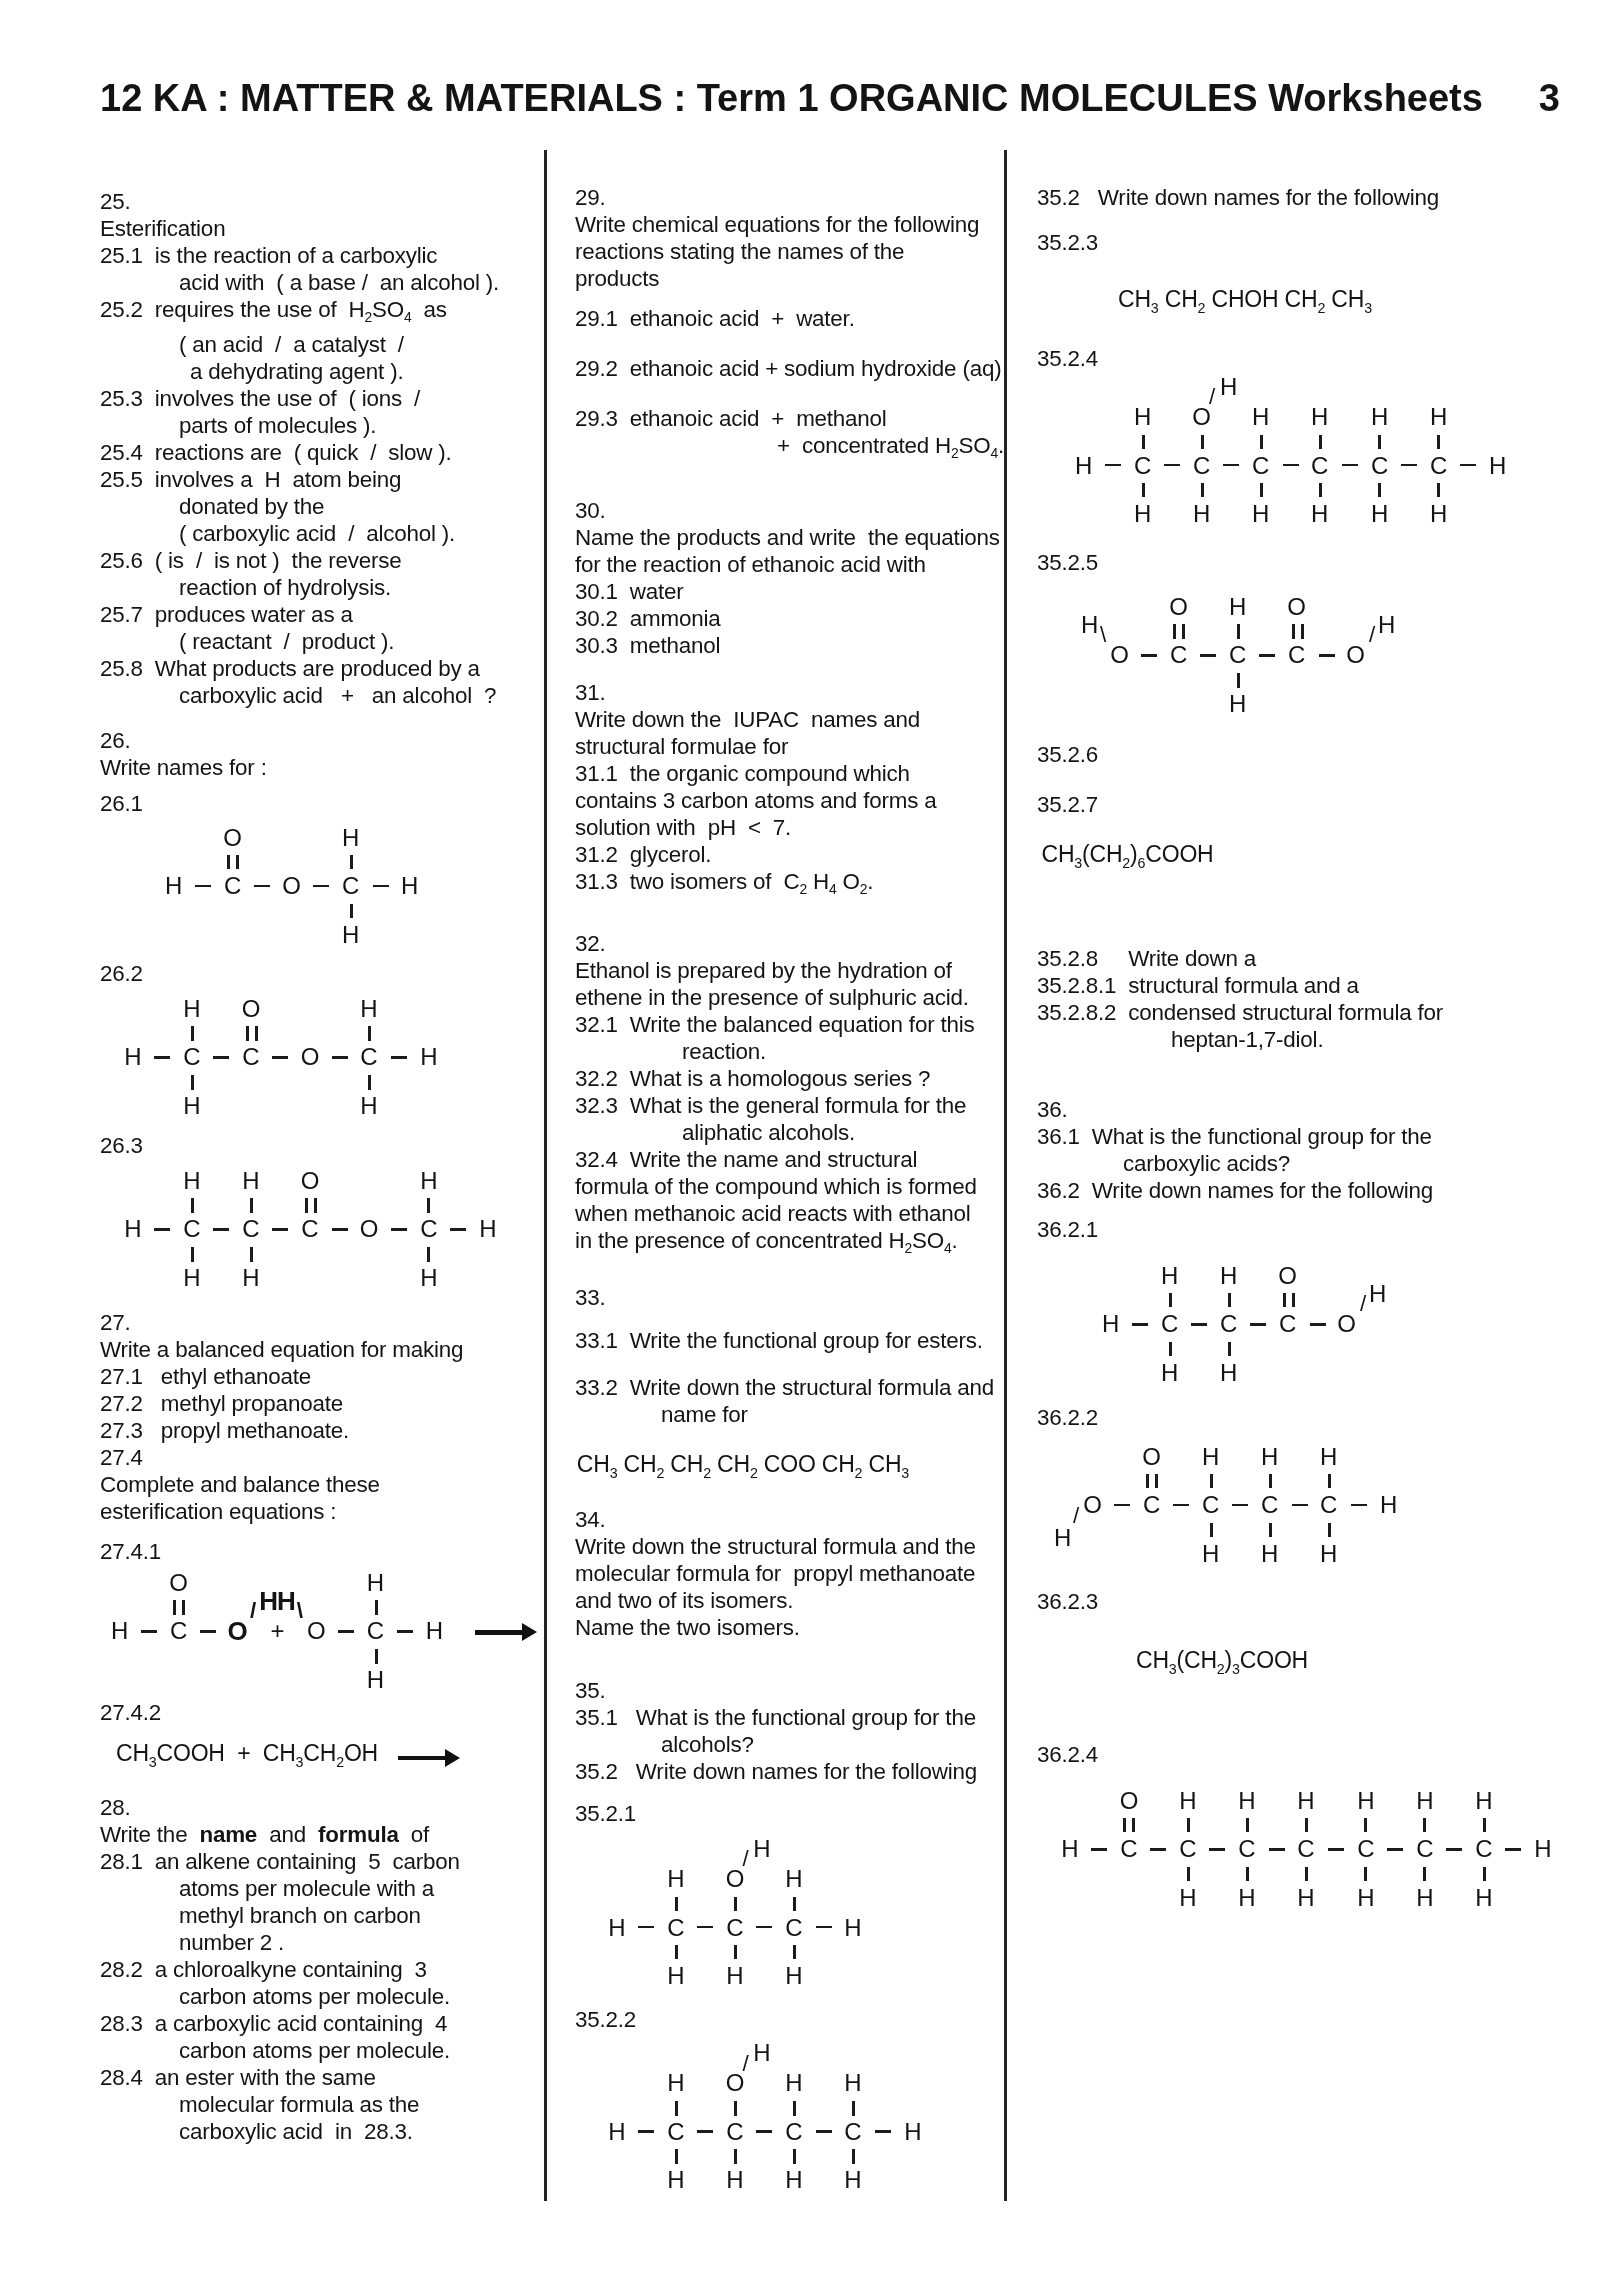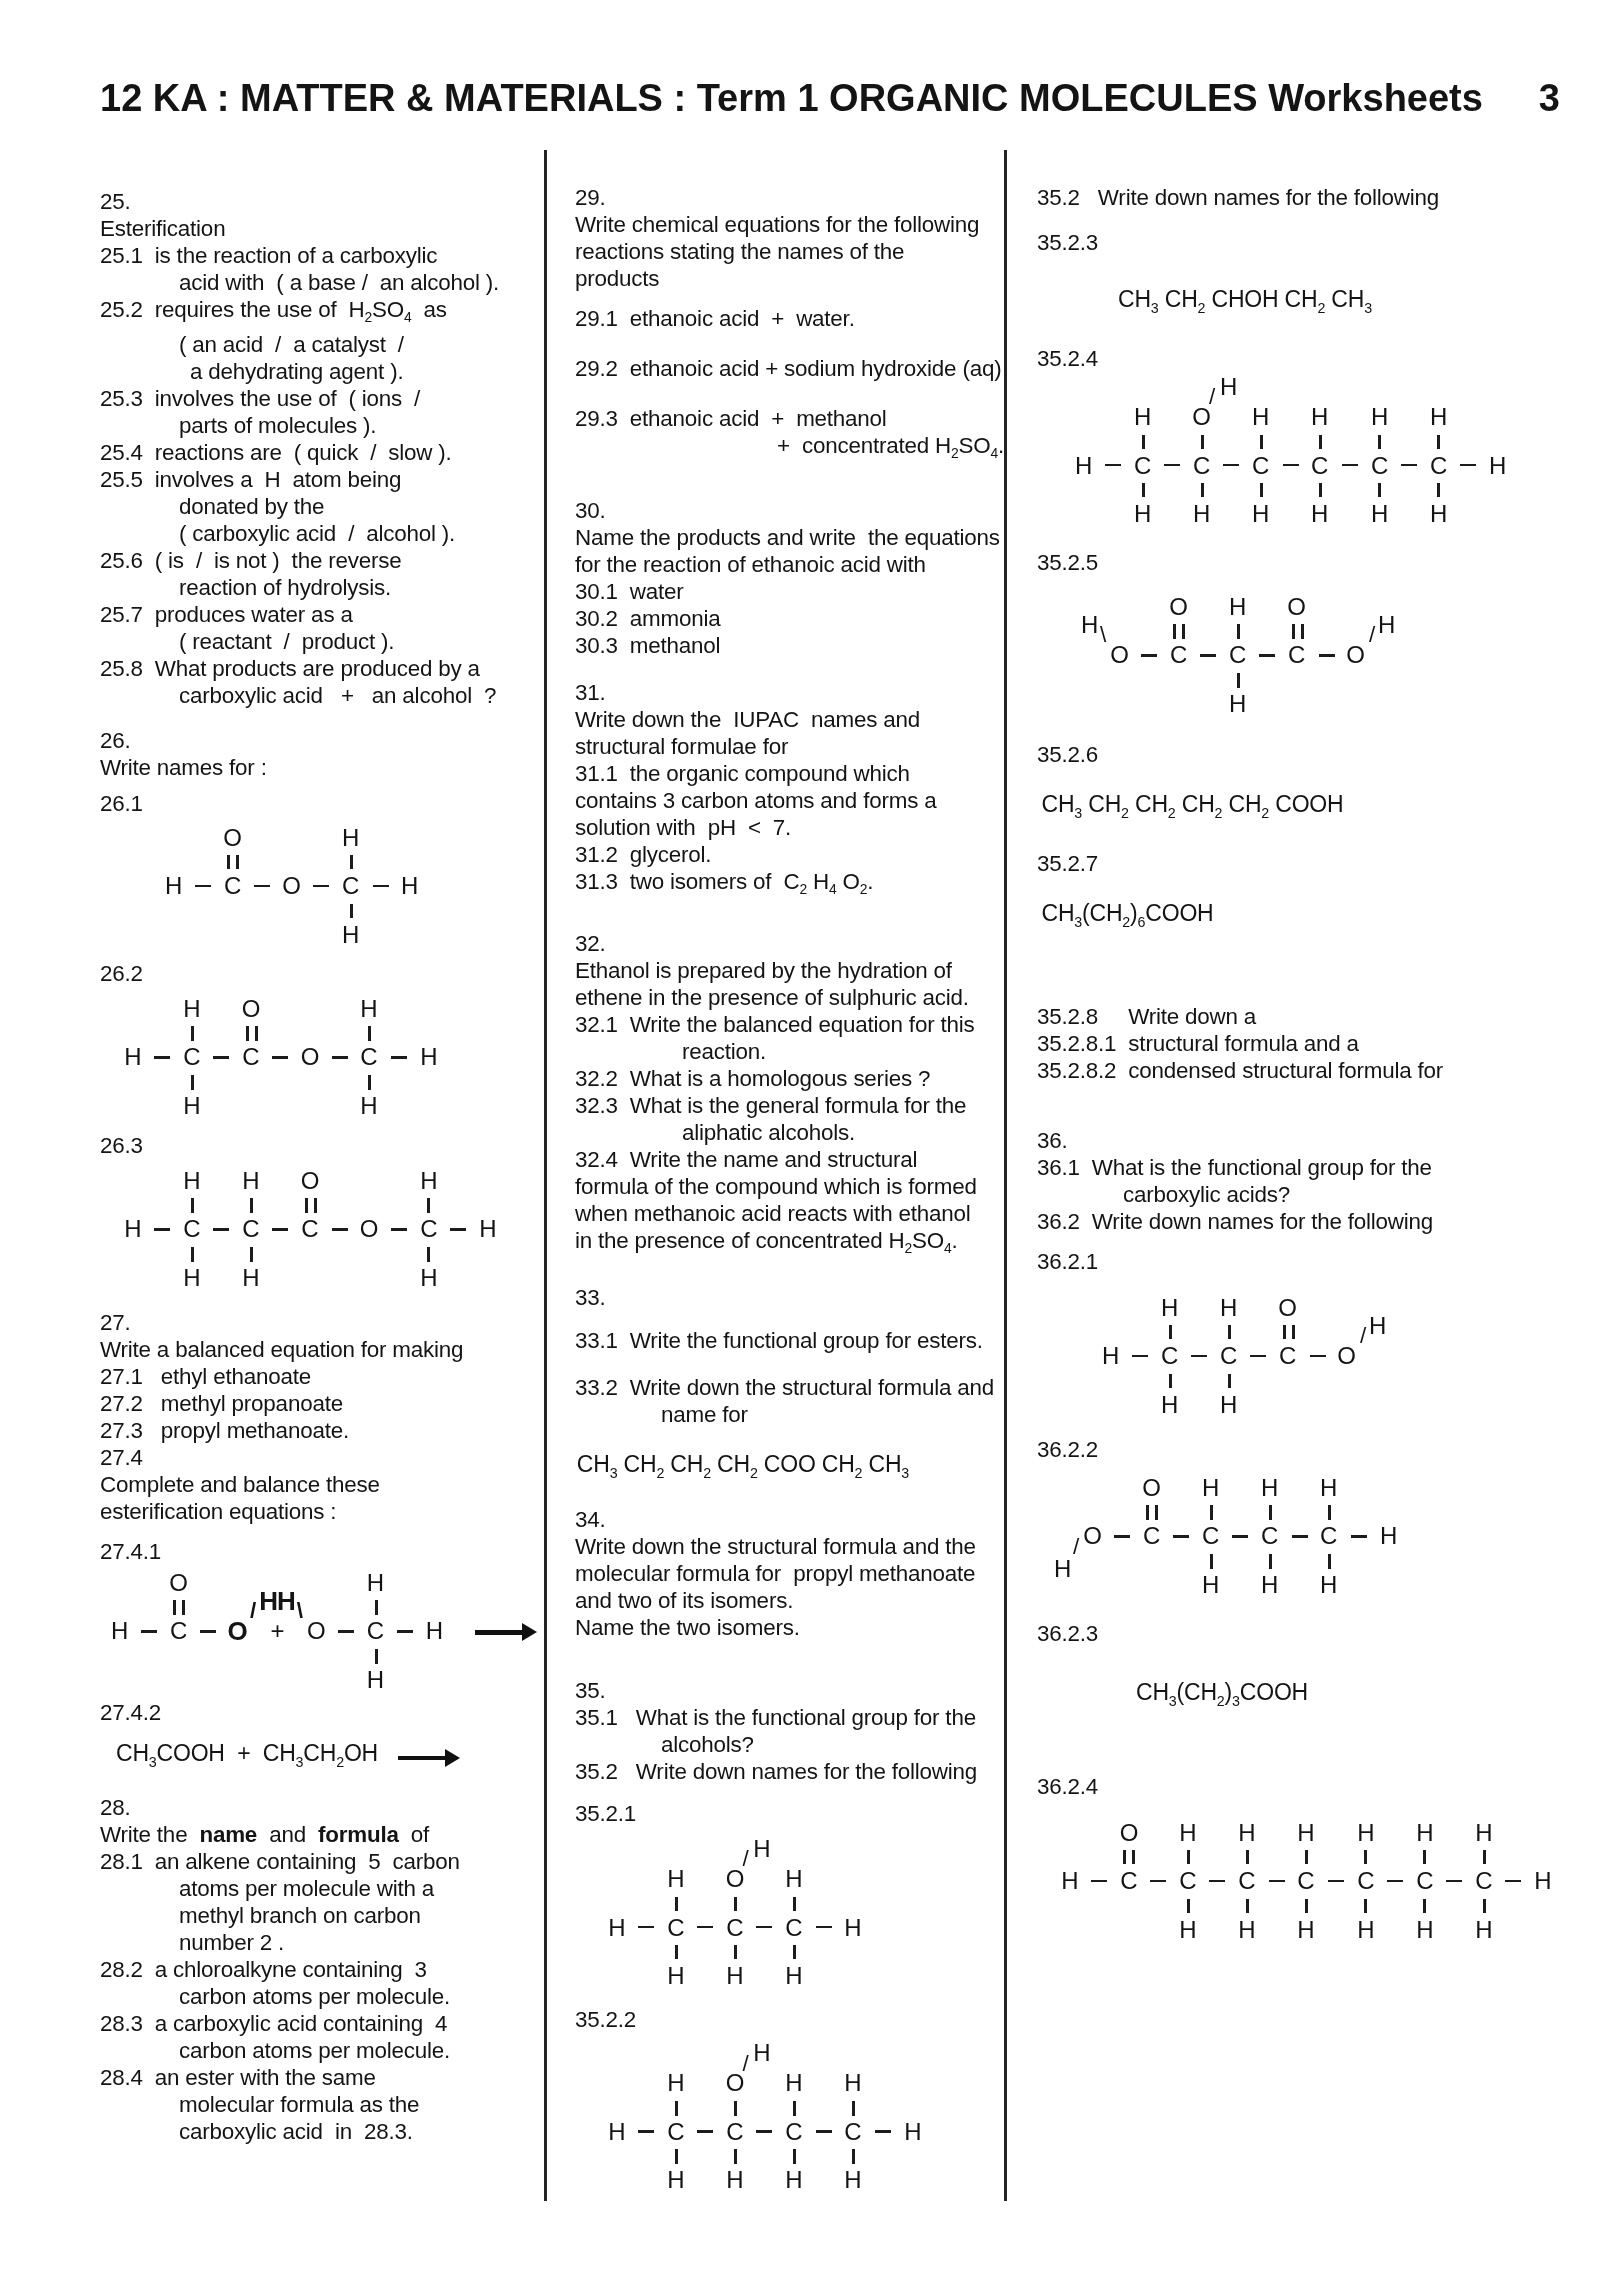--- a/index.html
+++ b/index.html
@@ -442,29 +442,29 @@
           <span class="vbond" style="left: 192px; top: 32px; height: 14.3px;"></span>
           <span class="vbond" style="left: 201px; top: 32px; height: 14.3px;"></span>
           <span class="atom" style="left: 236px; top: 48px;">O</span>
           <span class="atom" style="left: 267px; top: 18px;">H</span>
           <span class="slant" style="left: 269px; top: 32px;">/</span>
         </div>
       </div>
       <div class="tblock" style="margin-top: 21.5px;">
         <div class="line">35.2.6</div>
       </div>
-      <div class="formula" style="margin-top: 23px; margin-left: 4.5px;"><span>CH<sub>3</sub> CH<sub>2</sub> CH<sub>2</sub> CH<sub>2</sub> CH<sub>2</sub> COOH</span></div>
       <div class="tblock" style="margin-top: 23px;">
         <div class="line">35.2.7</div>
       </div>
       <div class="formula" style="margin-top: 23px; margin-left: 4.5px;"><span>CH<sub>3</sub>(CH<sub>2</sub>)<sub>6</sub>COOH</span></div>
       <div class="tblock" style="margin-top: 68px;">
         <div class="line">35.2.8     Write down a</div>
         <div class="line">35.2.8.1  structural formula and a</div>
         <div class="line">35.2.8.2  condensed structural formula for</div>
+        <div class="line" style="padding-left: 134px;">heptan-1,7-diol.</div>
       </div>
       <div class="tblock" style="margin-top: 43px;">
         <div class="line">36.</div>
         <div class="line">36.1  What is the functional group for the</div>
         <div class="line" style="padding-left: 86px;">carboxylic acids?</div>
         <div class="line">36.2  Write down names for the following</div>
       </div>
       <div class="tblock" style="margin-top: 12.5px;">
         <div class="line">36.2.1</div>
       </div>

